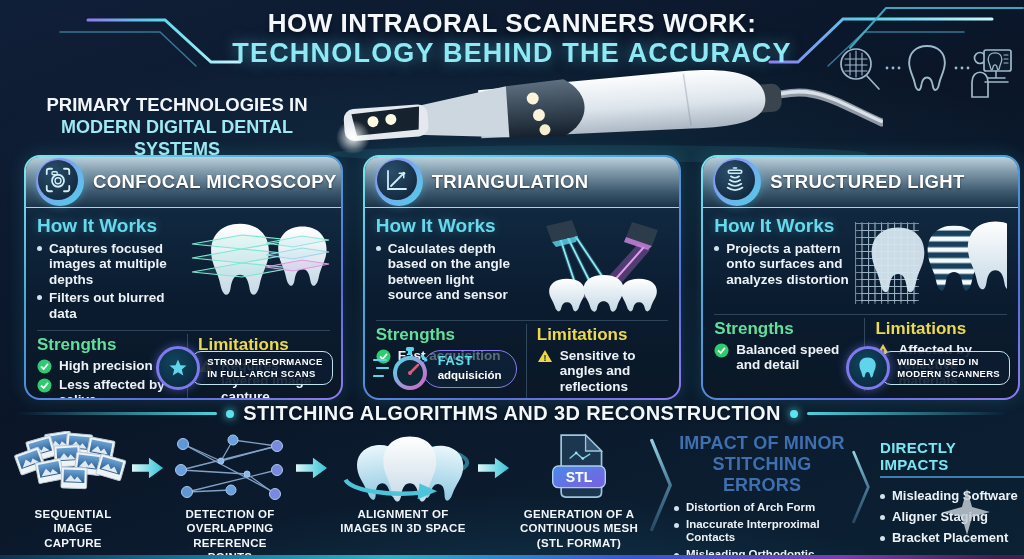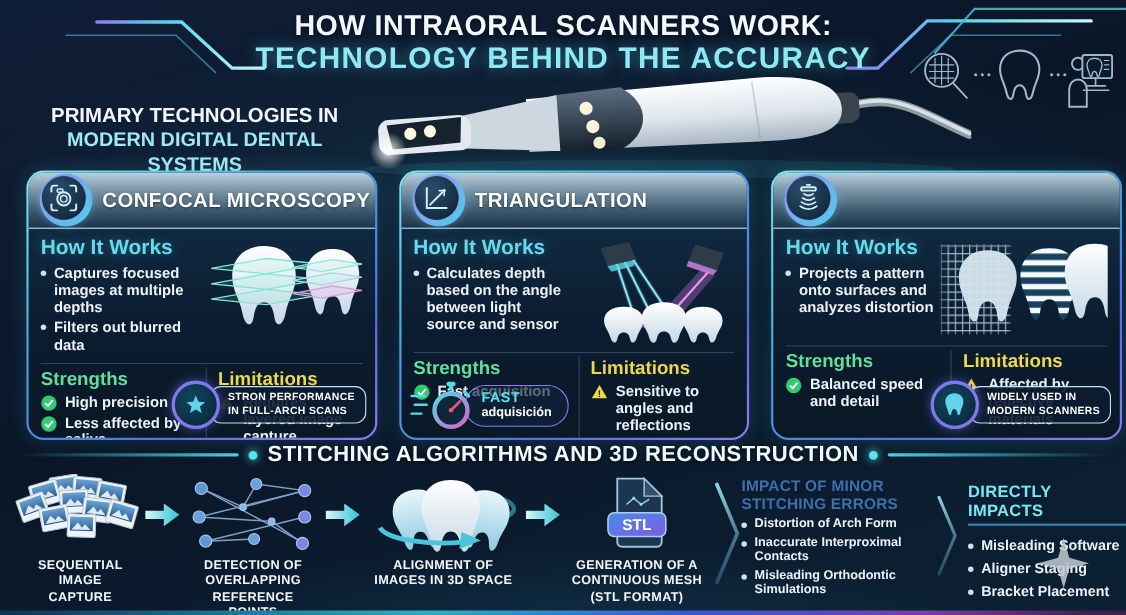--- a/index.html
+++ b/index.html
@@ -66,21 +66,21 @@
   .sline-r{background:linear-gradient(270deg,transparent,#4ad2e2);}
   .sdot{width:8px;height:8px;border-radius:50%;background:#5ae4ee;box-shadow:0 0 8px #5ae4ee;}
   .stitle{font-size:20px;font-weight:800;letter-spacing:.4px;color:#f2f7fa;text-shadow:0 1px 3px rgba(0,0,0,.5);white-space:nowrap;}
   .flow{position:absolute;left:14px;top:431px;width:1004px;display:flex;align-items:flex-start;}
   .step{flex:none;display:flex;flex-direction:column;align-items:center;}
   .icn{height:72px;display:flex;align-items:center;justify-content:center;}
   .lbl{margin-top:4px;font-size:11.5px;font-weight:700;letter-spacing:.3px;text-align:center;line-height:1.24;color:#f2f6fa;}
   .farrow{flex:none;margin-top:24px;}
   .chev{flex:none;}
   .ibox{flex:none;padding-top:2px;}
-  .ibox-title{font-size:14px;font-weight:800;color:#3f6fae;line-height:1.18;letter-spacing:.2px;margin-bottom:4px;}
+  .ibox-title{font-size:18px;font-weight:800;color:#3f6fae;line-height:1.18;letter-spacing:.2px;margin-bottom:4px;text-align:center;}
   .ibox .brow{font-size:11.5px;font-weight:700;margin:4px 0;}
   .dbox{flex:none;padding-top:8px;padding-left:8px;}
   .dbox-title{display:inline-block;font-size:15px;font-weight:800;color:#7ae6f2;border-bottom:2px solid #3f7fae;
     padding-bottom:3px;margin-bottom:5px;letter-spacing:.3px;}
   .dbox .brow{font-size:13px;font-weight:700;margin:6px 0;}
   .sparkle{position:absolute;right:34px;bottom:24px;width:46px;height:46px;background:#c2cbd3;opacity:.85;
     clip-path:polygon(50% 0,61% 39%,100% 50%,61% 61%,50% 100%,39% 61%,0 50%,39% 39%);}
   .bbar{position:absolute;left:0;right:0;bottom:0;height:4px;
     background:linear-gradient(90deg,#0e3350,#1c6e94 18%,#2db0c6 38%,#3757d2 62%,#7a3fae 82%,#431f4e 97%);}
 </style>
@@ -418,20 +418,21 @@
             <svg width="30" height="30" viewBox="0 0 40 40" fill="none" stroke="#cfeef8" stroke-width="2.2" stroke-linecap="round">
               <rect x="11" y="7" width="18" height="4" rx="2"></rect>
               <path d="M18 4 H22"></path>
               <path d="M14.5 15 Q20 19 25.5 15"></path>
               <path d="M13 20 Q20 25 27 20"></path>
               <path d="M11.5 25 Q20 31 28.5 25"></path>
               <path d="M10 30 Q20 37 30 30"></path>
             </svg>
           </span>
             </span>
+          <span class="ptitle">STRUCTURED LIGHT</span>
         </div>
         <div class="pbody">
           <div class="hiw-row">
             <div class="hiw-left">
               <div class="hiw-title">How It Works</div>
               <div class="brow">
                   <span class="bdot"></span>
                   <span>Projects a pattern onto surfaces and analyzes distortion</span>
                 </div>
             </div>

